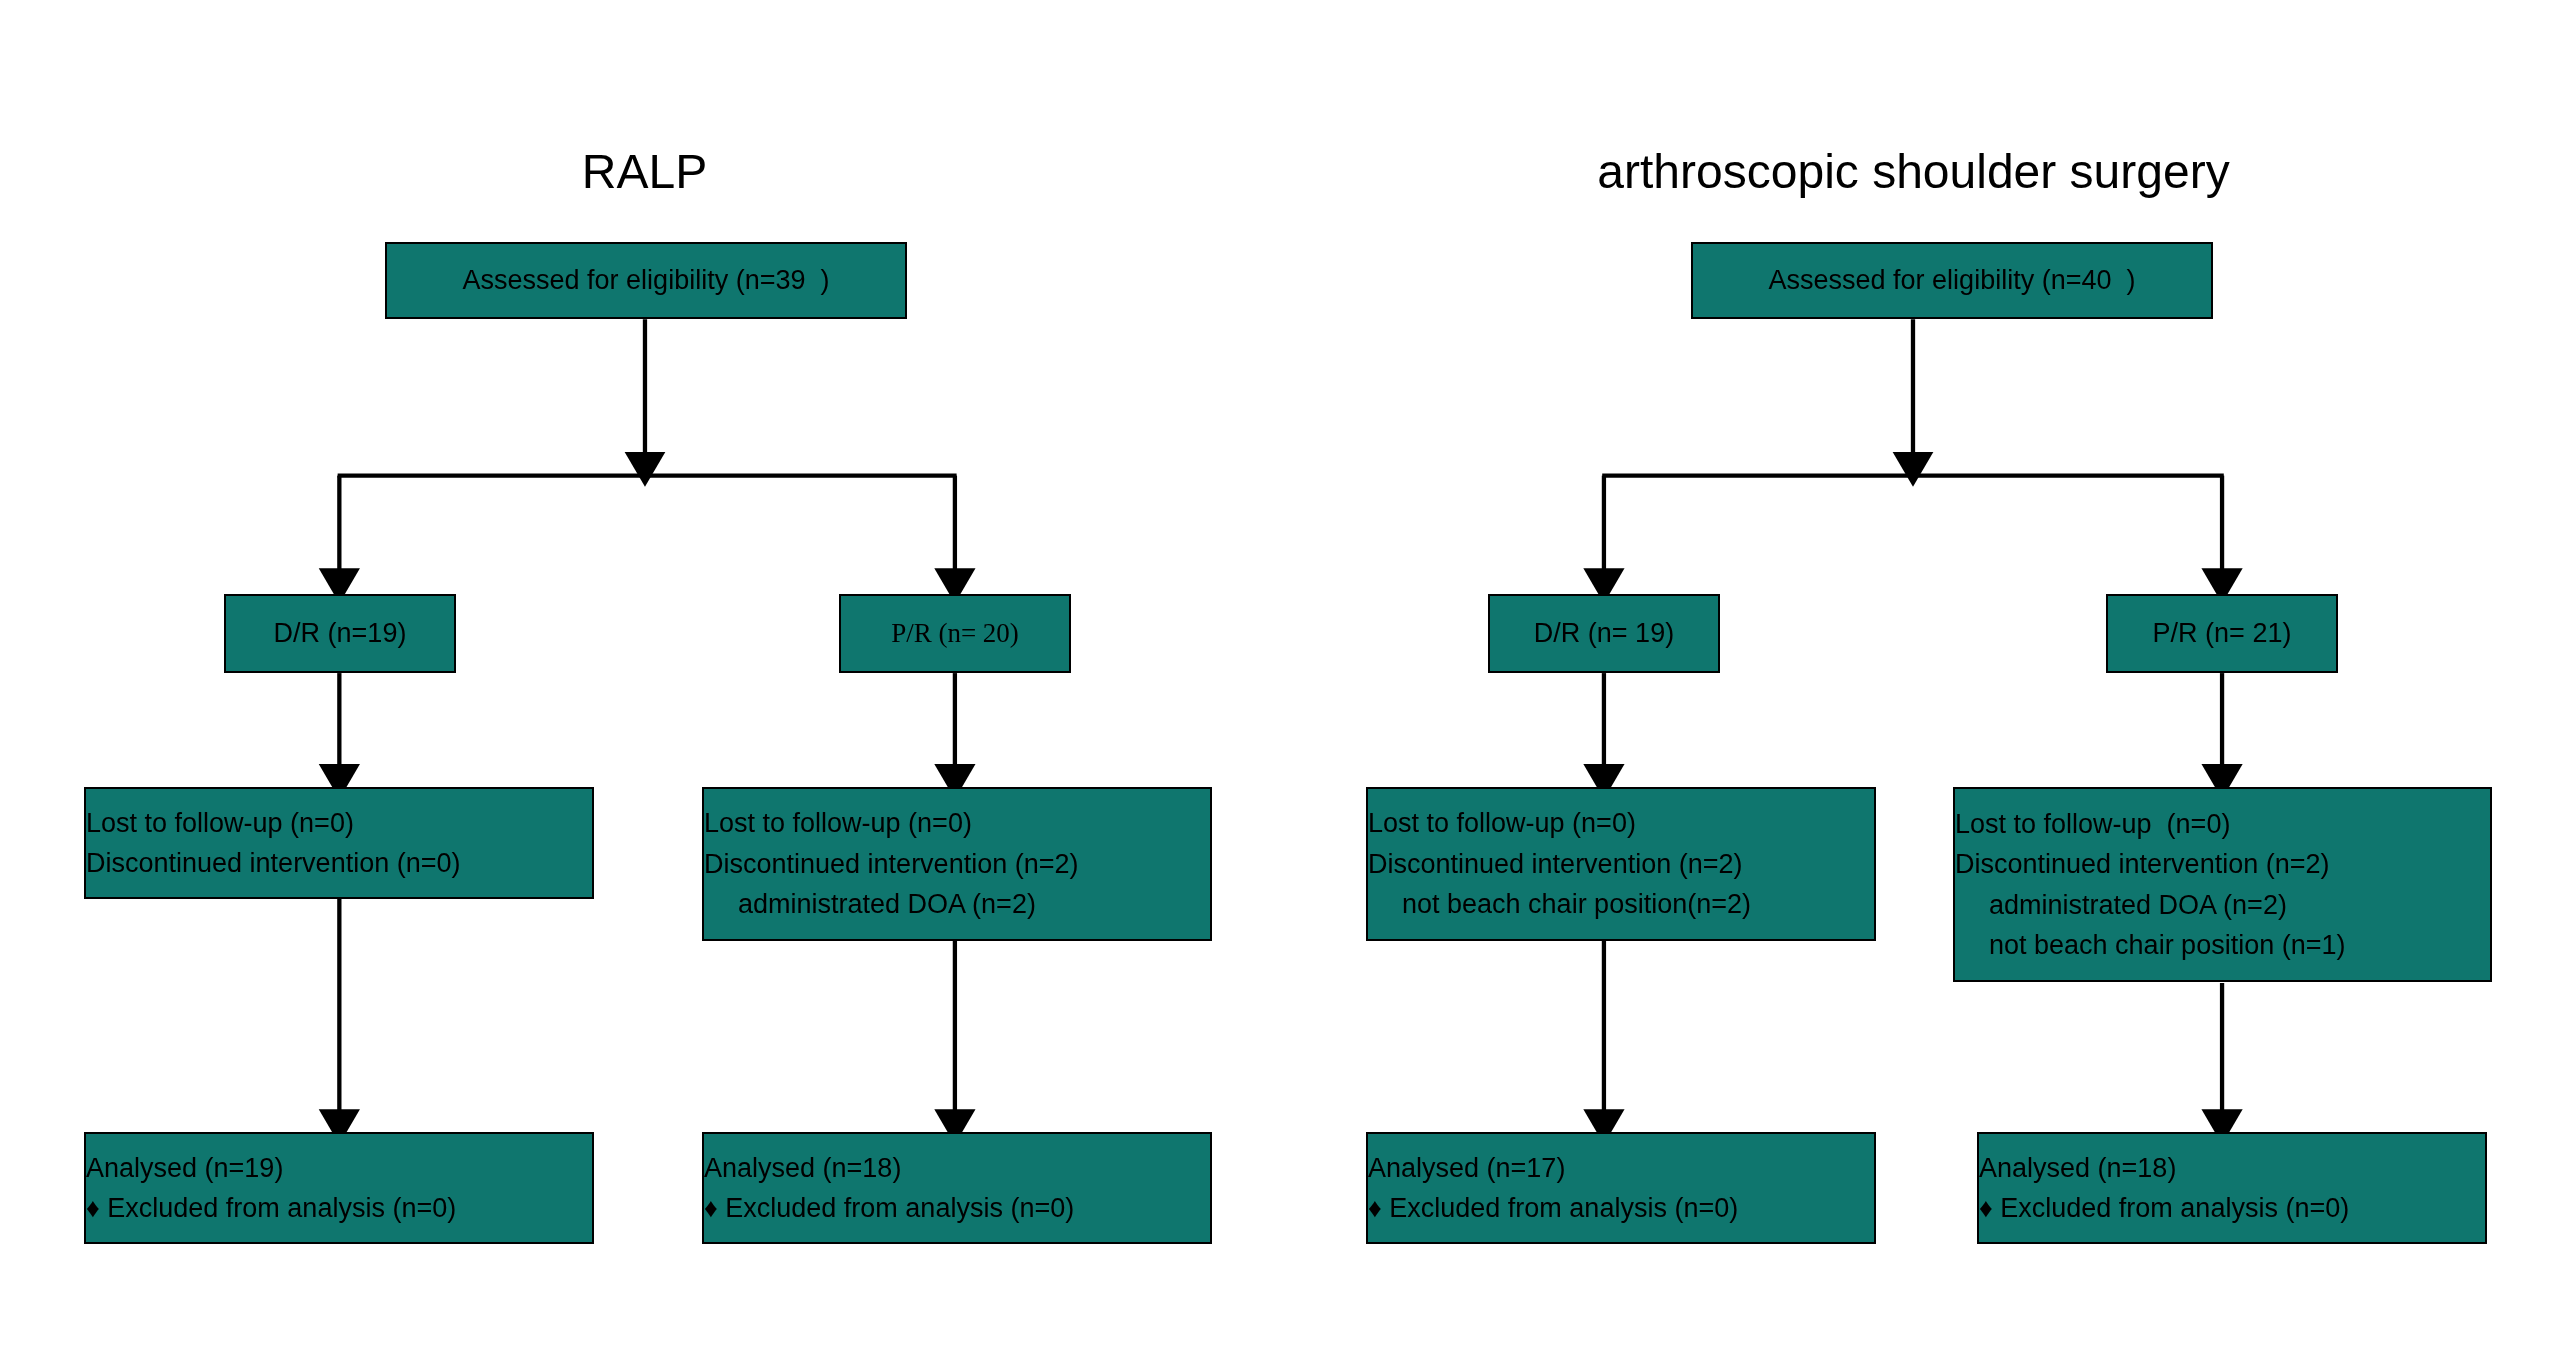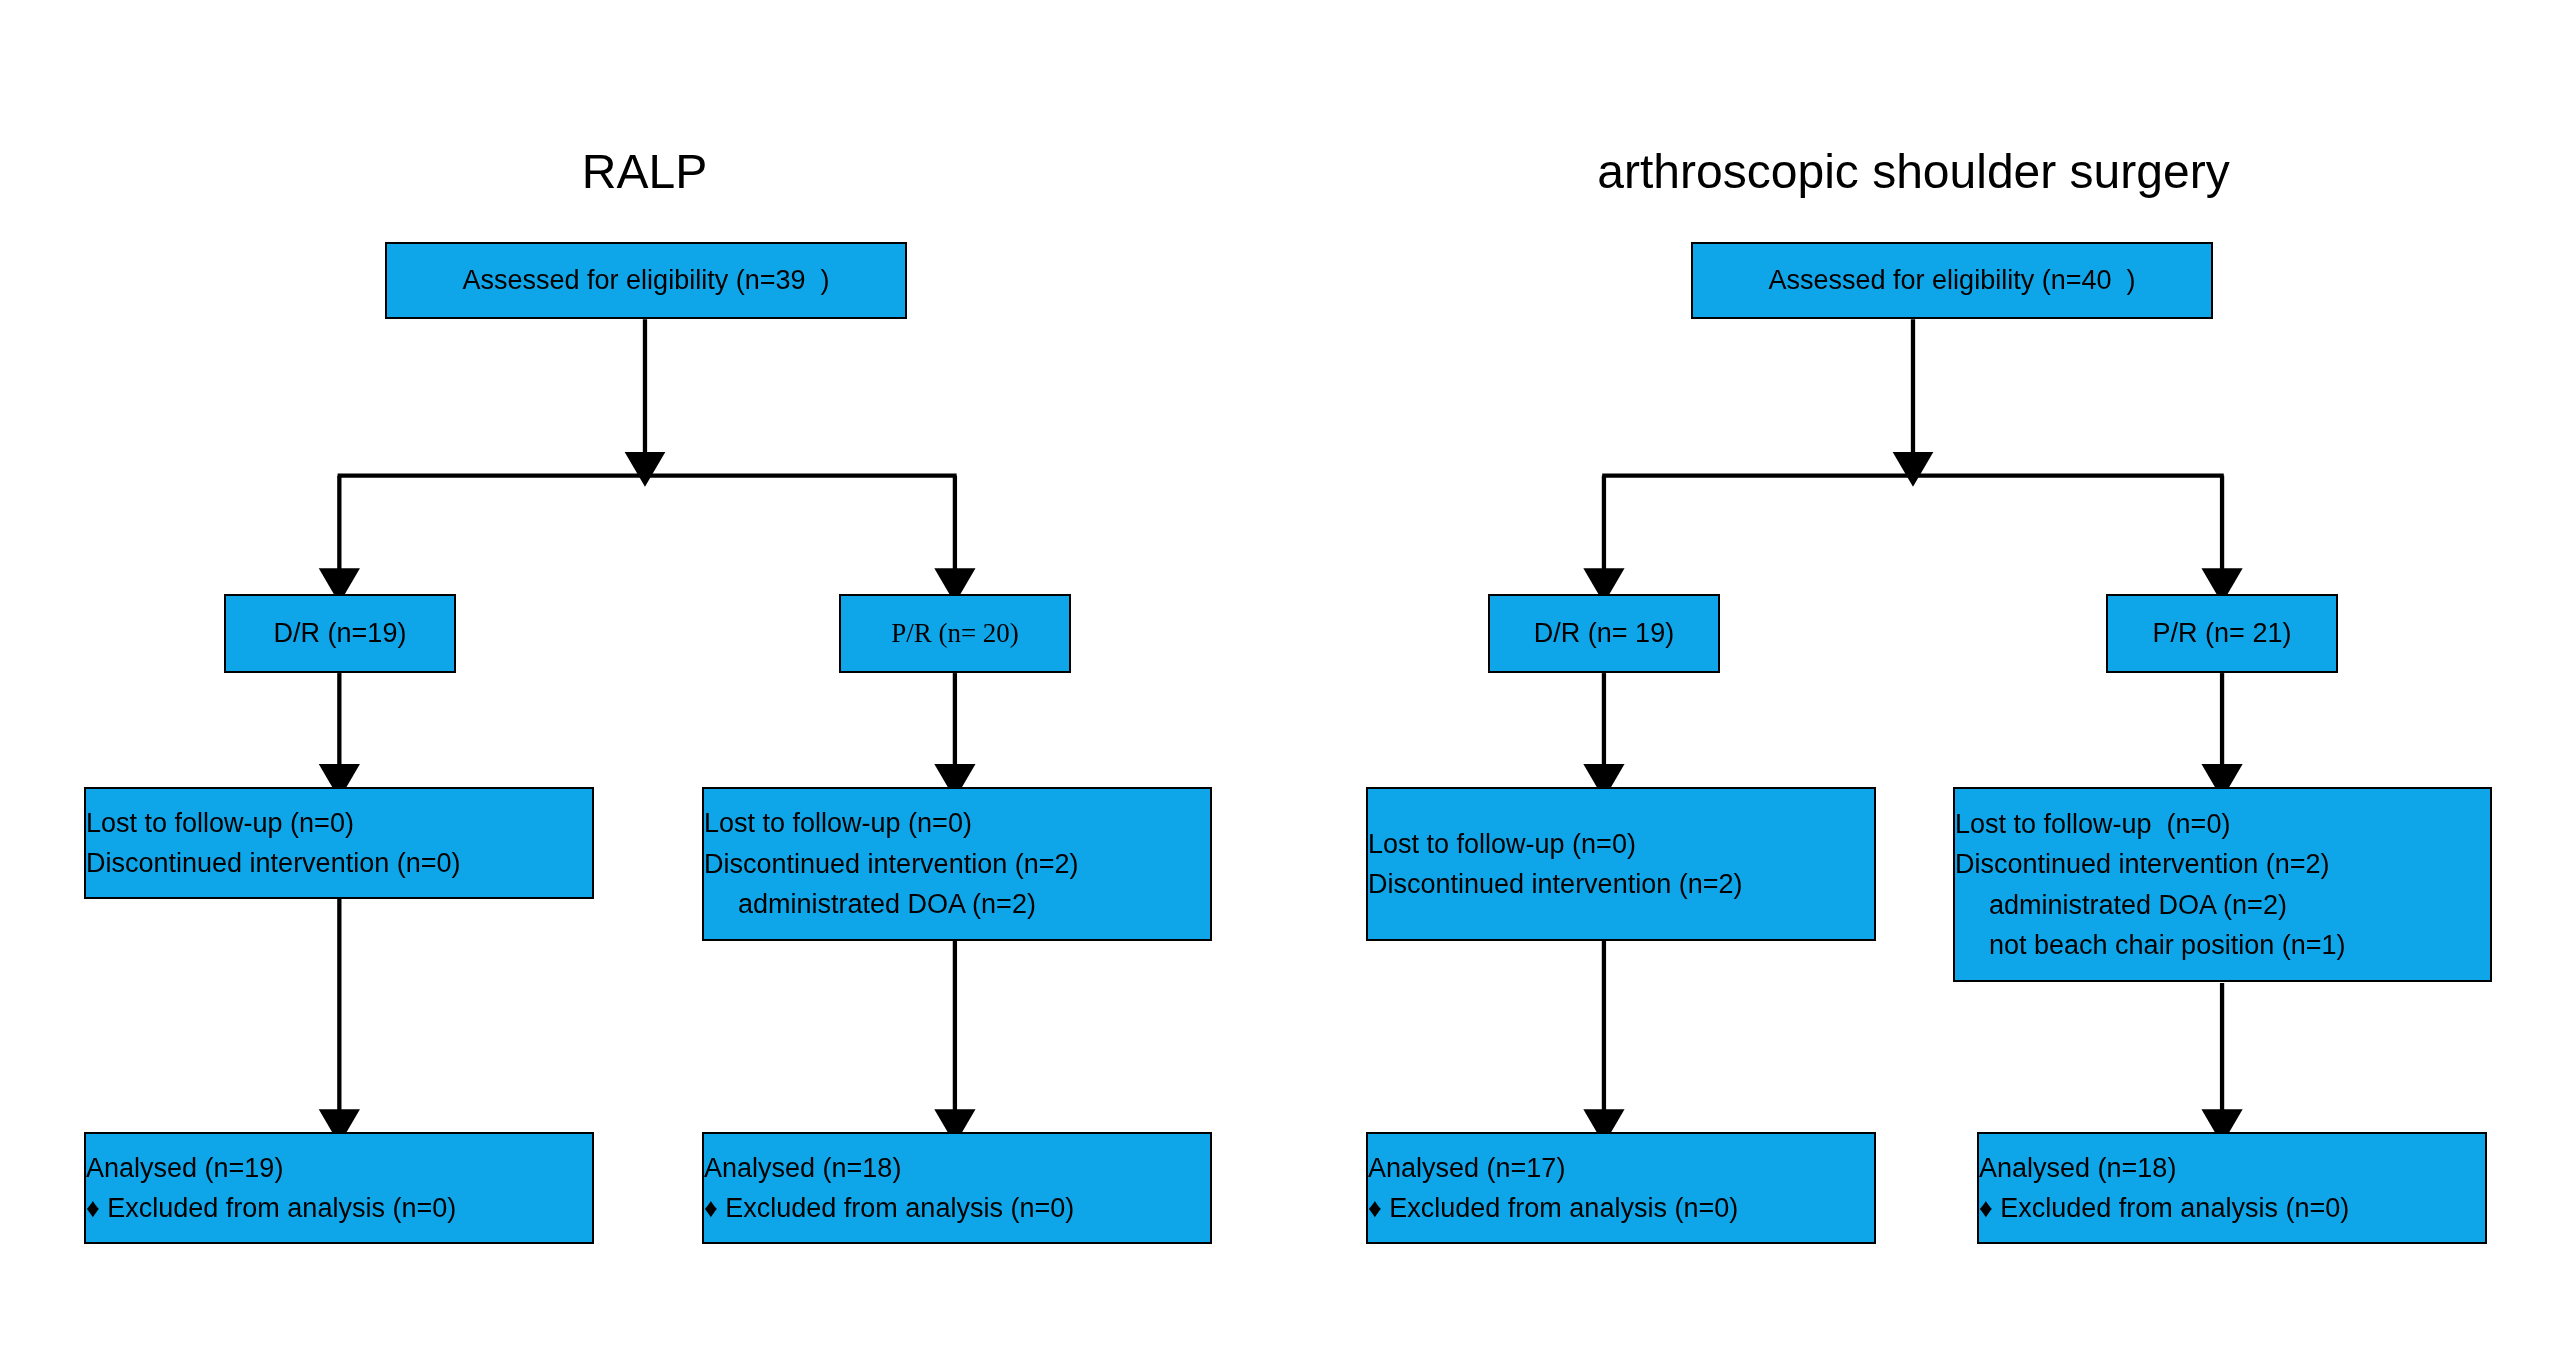--- a/index.html
+++ b/index.html
@@ -33,21 +33,21 @@
     font-size: 48px;
     font-weight: 400;
     line-height: 1.1;
     white-space: nowrap;
     color: #000;
   }
   .node {
     position: absolute;
     box-sizing: border-box;
     border: 2.6px solid #000000;
-    background: #0ea5e9;
+    background: #0f766e;
     display: flex;
     flex-direction: column;
     justify-content: center;
   }
   .node.center {
     align-items: center;
   }
   .node-line {
     font-size: 27px;
     line-height: 1.5;
@@ -140,20 +140,21 @@
     <div class="node-line">D/R (n= 19)</div>
   </div>
 
   <div class="node center" style="left:2106px; top:594px; width:232px; height:79px;">
     <div class="node-line">P/R (n= 21)</div>
   </div>
 
   <div class="node left-pad" style="left:1366px; top:787px; width:510px; height:154px;">
     <div class="node-line">Lost to follow-up (n=0)</div>
     <div class="node-line">Discontinued intervention (n=2)</div>
+    <div class="node-line indent-1">not beach chair position(n=2)</div>
   </div>
 
   <div class="node left-pad" style="left:1953px; top:787px; width:539px; height:195px;">
     <div class="node-line">Lost to follow-up  (n=0)</div>
     <div class="node-line">Discontinued intervention (n=2)</div>
     <div class="node-line indent-1">administrated DOA (n=2)</div>
     <div class="node-line indent-1">not beach chair position (n=1)</div>
   </div>
 
   <div class="node left-pad" style="left:1366px; top:1132px; width:510px; height:112px;">

